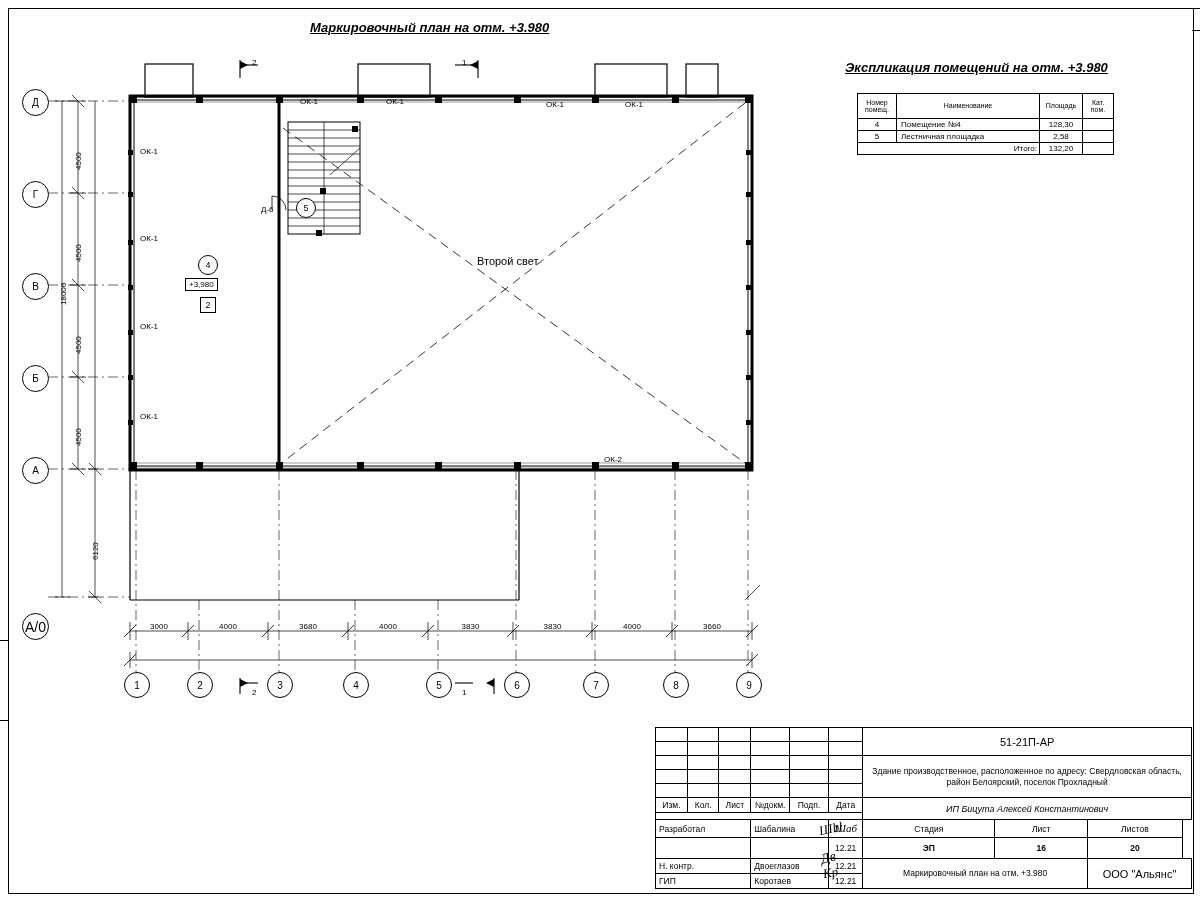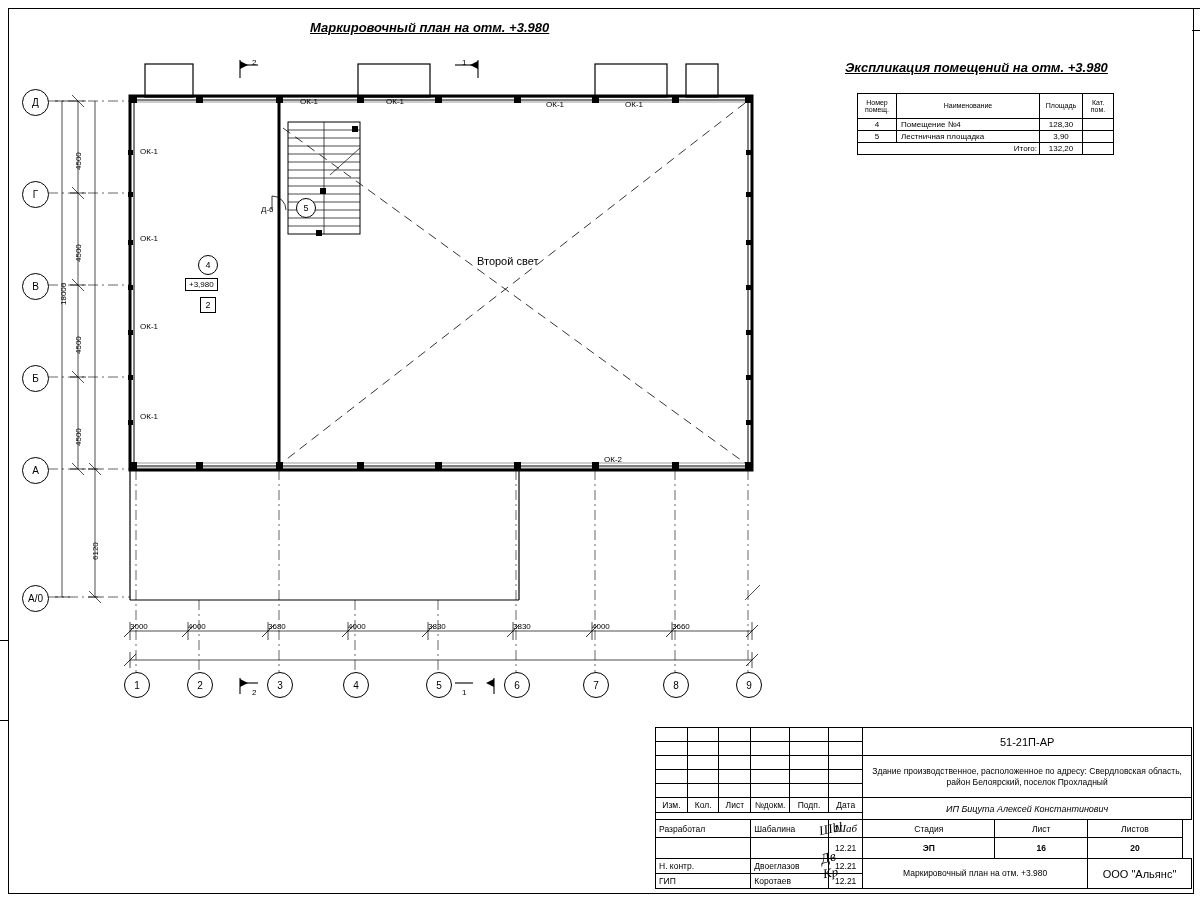--- a/index.html
+++ b/index.html
@@ -16,21 +16,21 @@
   .expl td,.expl th{border:1px solid #000;padding:1px 2px;font-weight:normal;text-align:center;}
   .expl th{font-size:7px;line-height:1.05;}
   .expl td.nm{text-align:left;padding-left:4px;}
   .expl td.tot{text-align:right;border-left:none;border-bottom:1px solid #000;}
 
   
   .draw{position:absolute;left:0;top:0;width:1200px;height:900px;pointer-events:none;}
   .lbl{position:absolute;font-size:8px;white-space:nowrap;}
   .circle{position:absolute;border:1px solid #000;border-radius:50%;display:flex;align-items:center;justify-content:center;font-size:10px;background:#fff;}
   .sq{position:absolute;border:1px solid #000;display:flex;align-items:center;justify-content:center;font-size:9px;background:#fff;}
-  .dim{position:absolute;font-size:8px;}
+  .dim{position:absolute;font-size:8px;text-align:center;}
   .vdim{position:absolute;font-size:8px;transform-origin:0 0;transform:rotate(-90deg);}
 
   
   .stamp{position:absolute;left:655px;top:727px;width:537px;height:165px;}
   .stamp table{border-collapse:collapse;font-size:8.5px;}
   .stamp td{border:1px solid #000;padding:0 2px;text-align:center;vertical-align:middle;}
   .sig{font-family:"Liberation Serif",serif;font-style:italic;font-size:11px;line-height:0.9;}
   .big{font-size:11px;}
   .bold{font-weight:bold;}
   .it{font-style:italic;}
@@ -60,21 +60,21 @@
     </tr>
     <tr>
       <td>4</td>
       <td class="nm">Помещение №4</td>
       <td>128,30</td>
       <td></td>
     </tr>
     <tr>
       <td>5</td>
       <td class="nm">Лестничная площадка</td>
-      <td>3,90</td>
+      <td>2,58</td>
       <td></td>
     </tr>
     <tr>
       <td style="border-right:none;"></td>
       <td class="tot" style="border-left:none;">Итого:</td>
       <td>132,20</td>
       <td></td>
     </tr>
   </tbody>
     </table>
@@ -272,21 +272,21 @@
     </div>
   <div class="circle" style="left:22px;top:273px;width:25px;height:25px;">
       <span>В</span>
     </div>
   <div class="circle" style="left:22px;top:365px;width:25px;height:25px;">
       <span>Б</span>
     </div>
   <div class="circle" style="left:22px;top:457px;width:25px;height:25px;">
       <span>А</span>
     </div>
-  <div class="circle" style="left:22px;top:585px;width:25px;height:25px;font-size:10px;">
+  <div class="circle" style="left:22px;top:613px;width:25px;height:25px;font-size:14px;">
       <span>А/0</span>
     </div>
 
   <div class="circle" style="left:124px;top:672px;width:24px;height:24px;">
       <span>1</span>
     </div>
   <div class="circle" style="left:187px;top:672px;width:24px;height:24px;">
       <span>2</span>
     </div>
   <div class="circle" style="left:267px;top:672px;width:24px;height:24px;">

